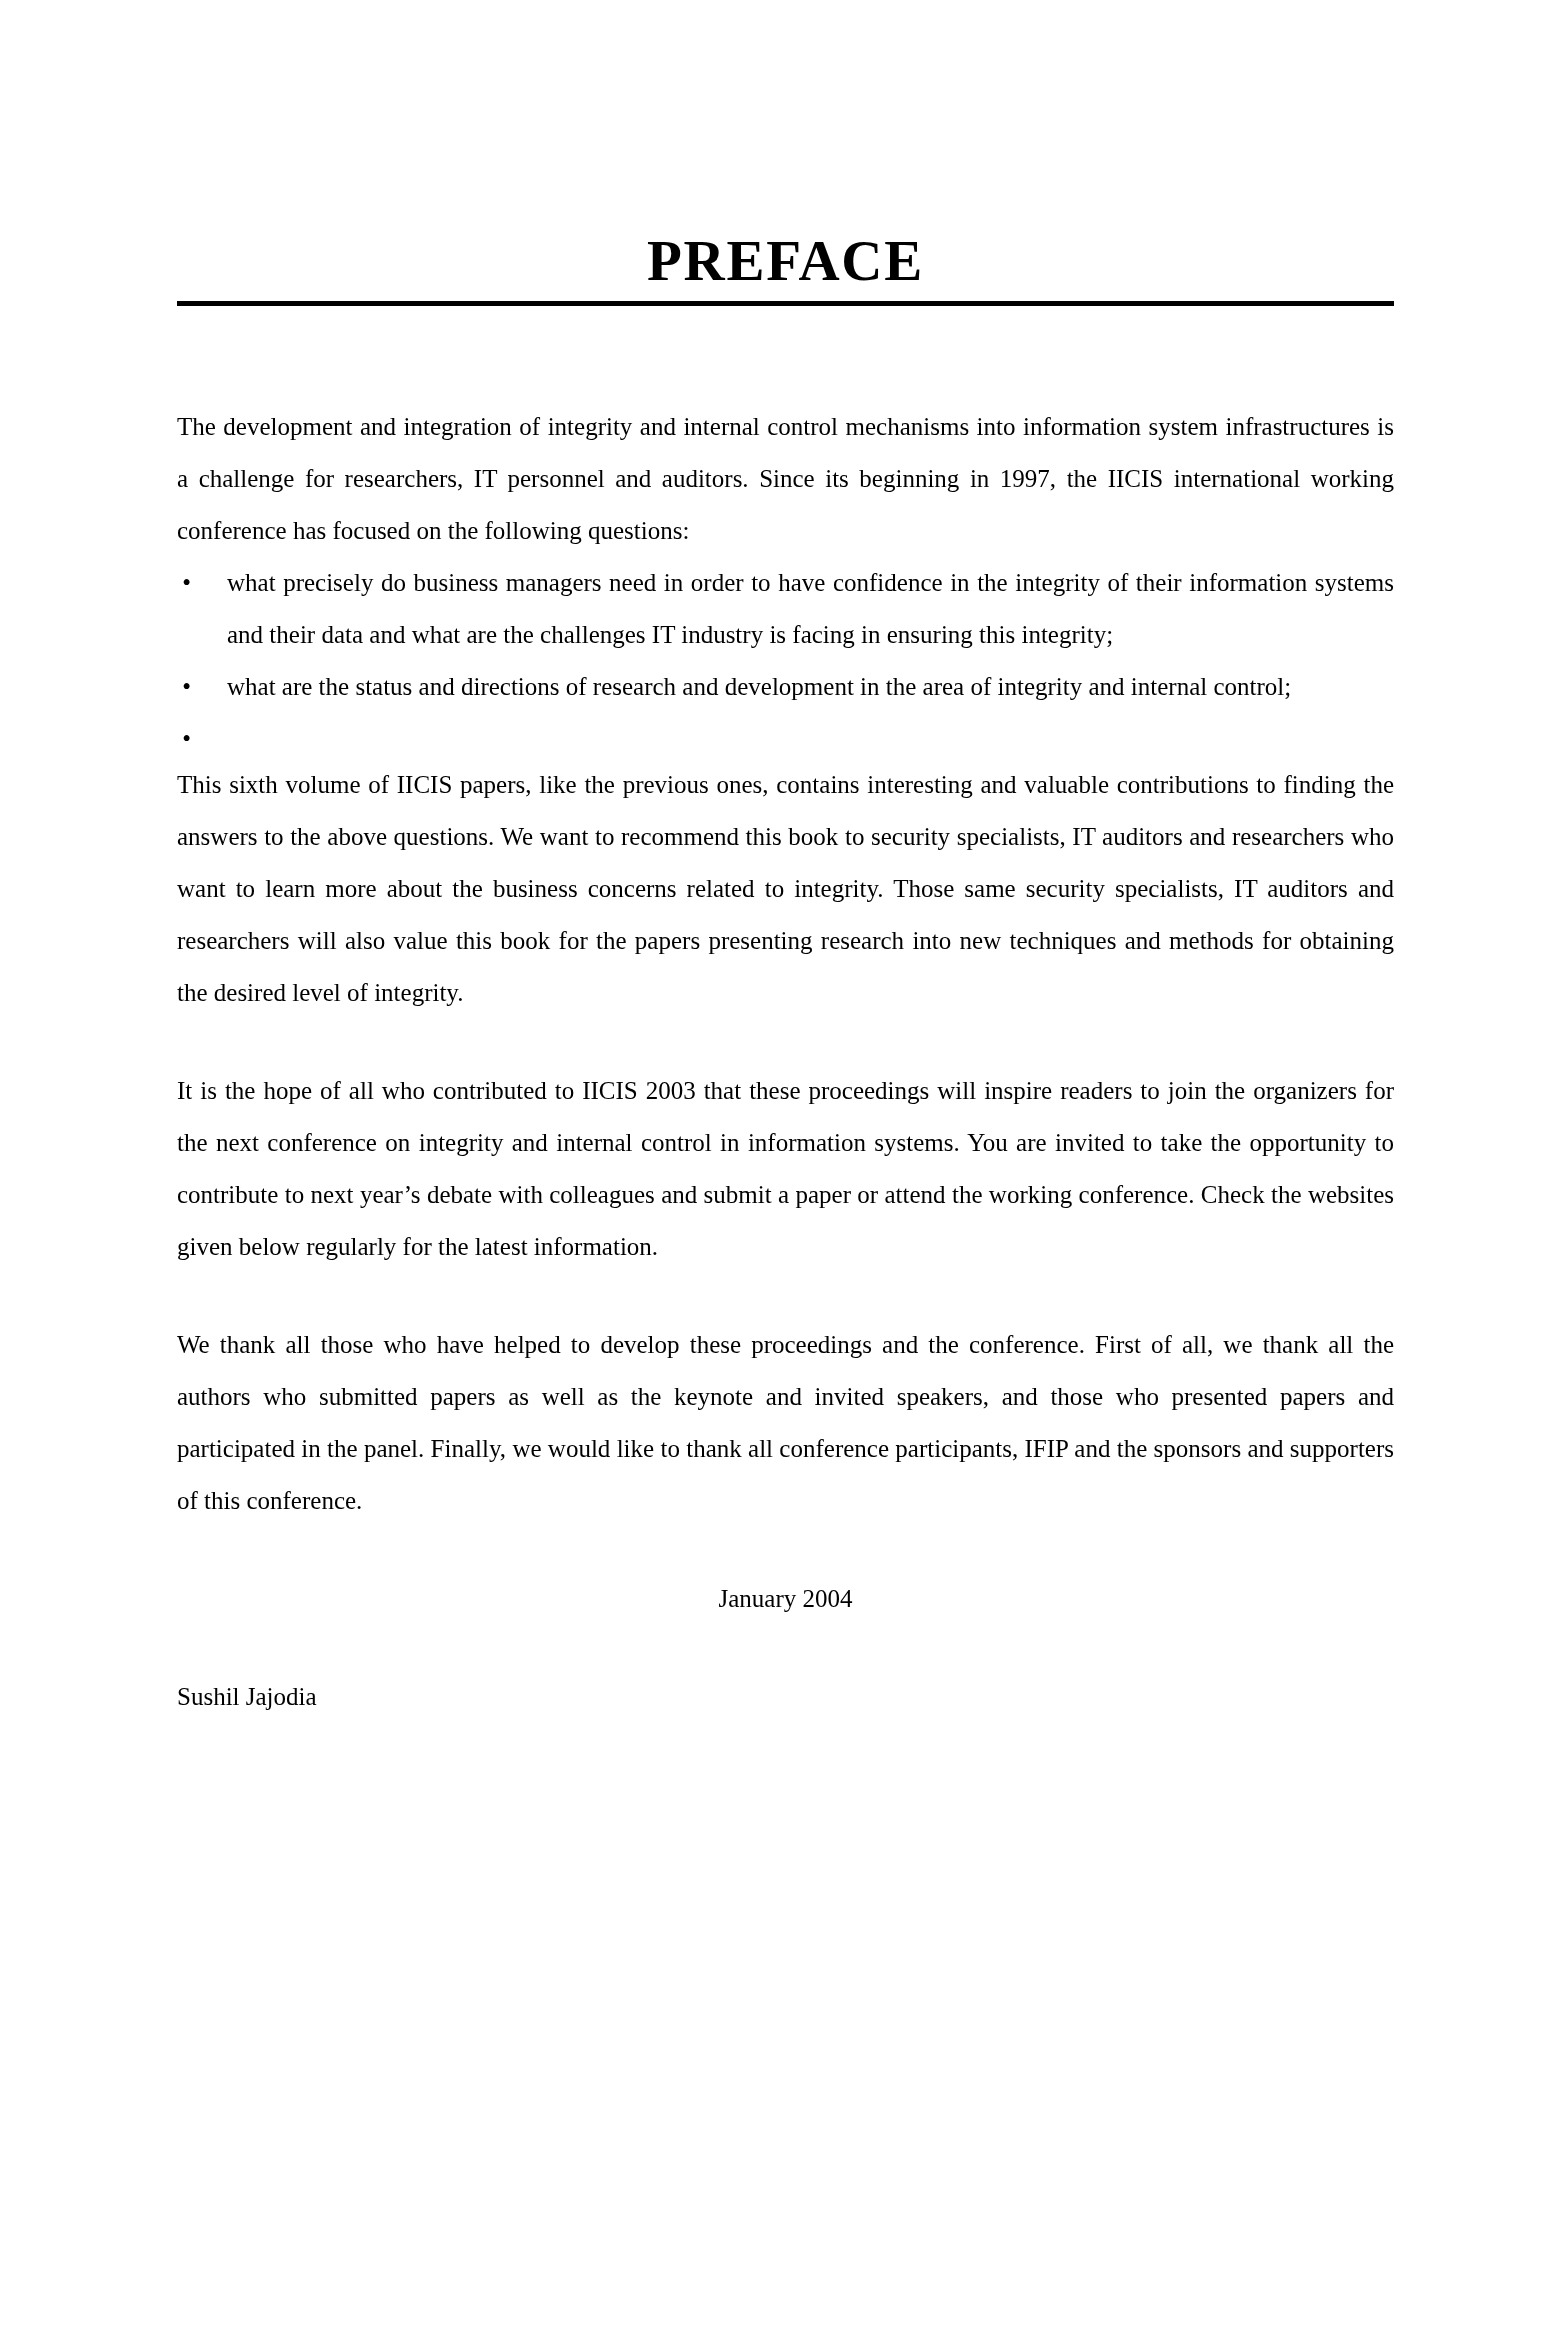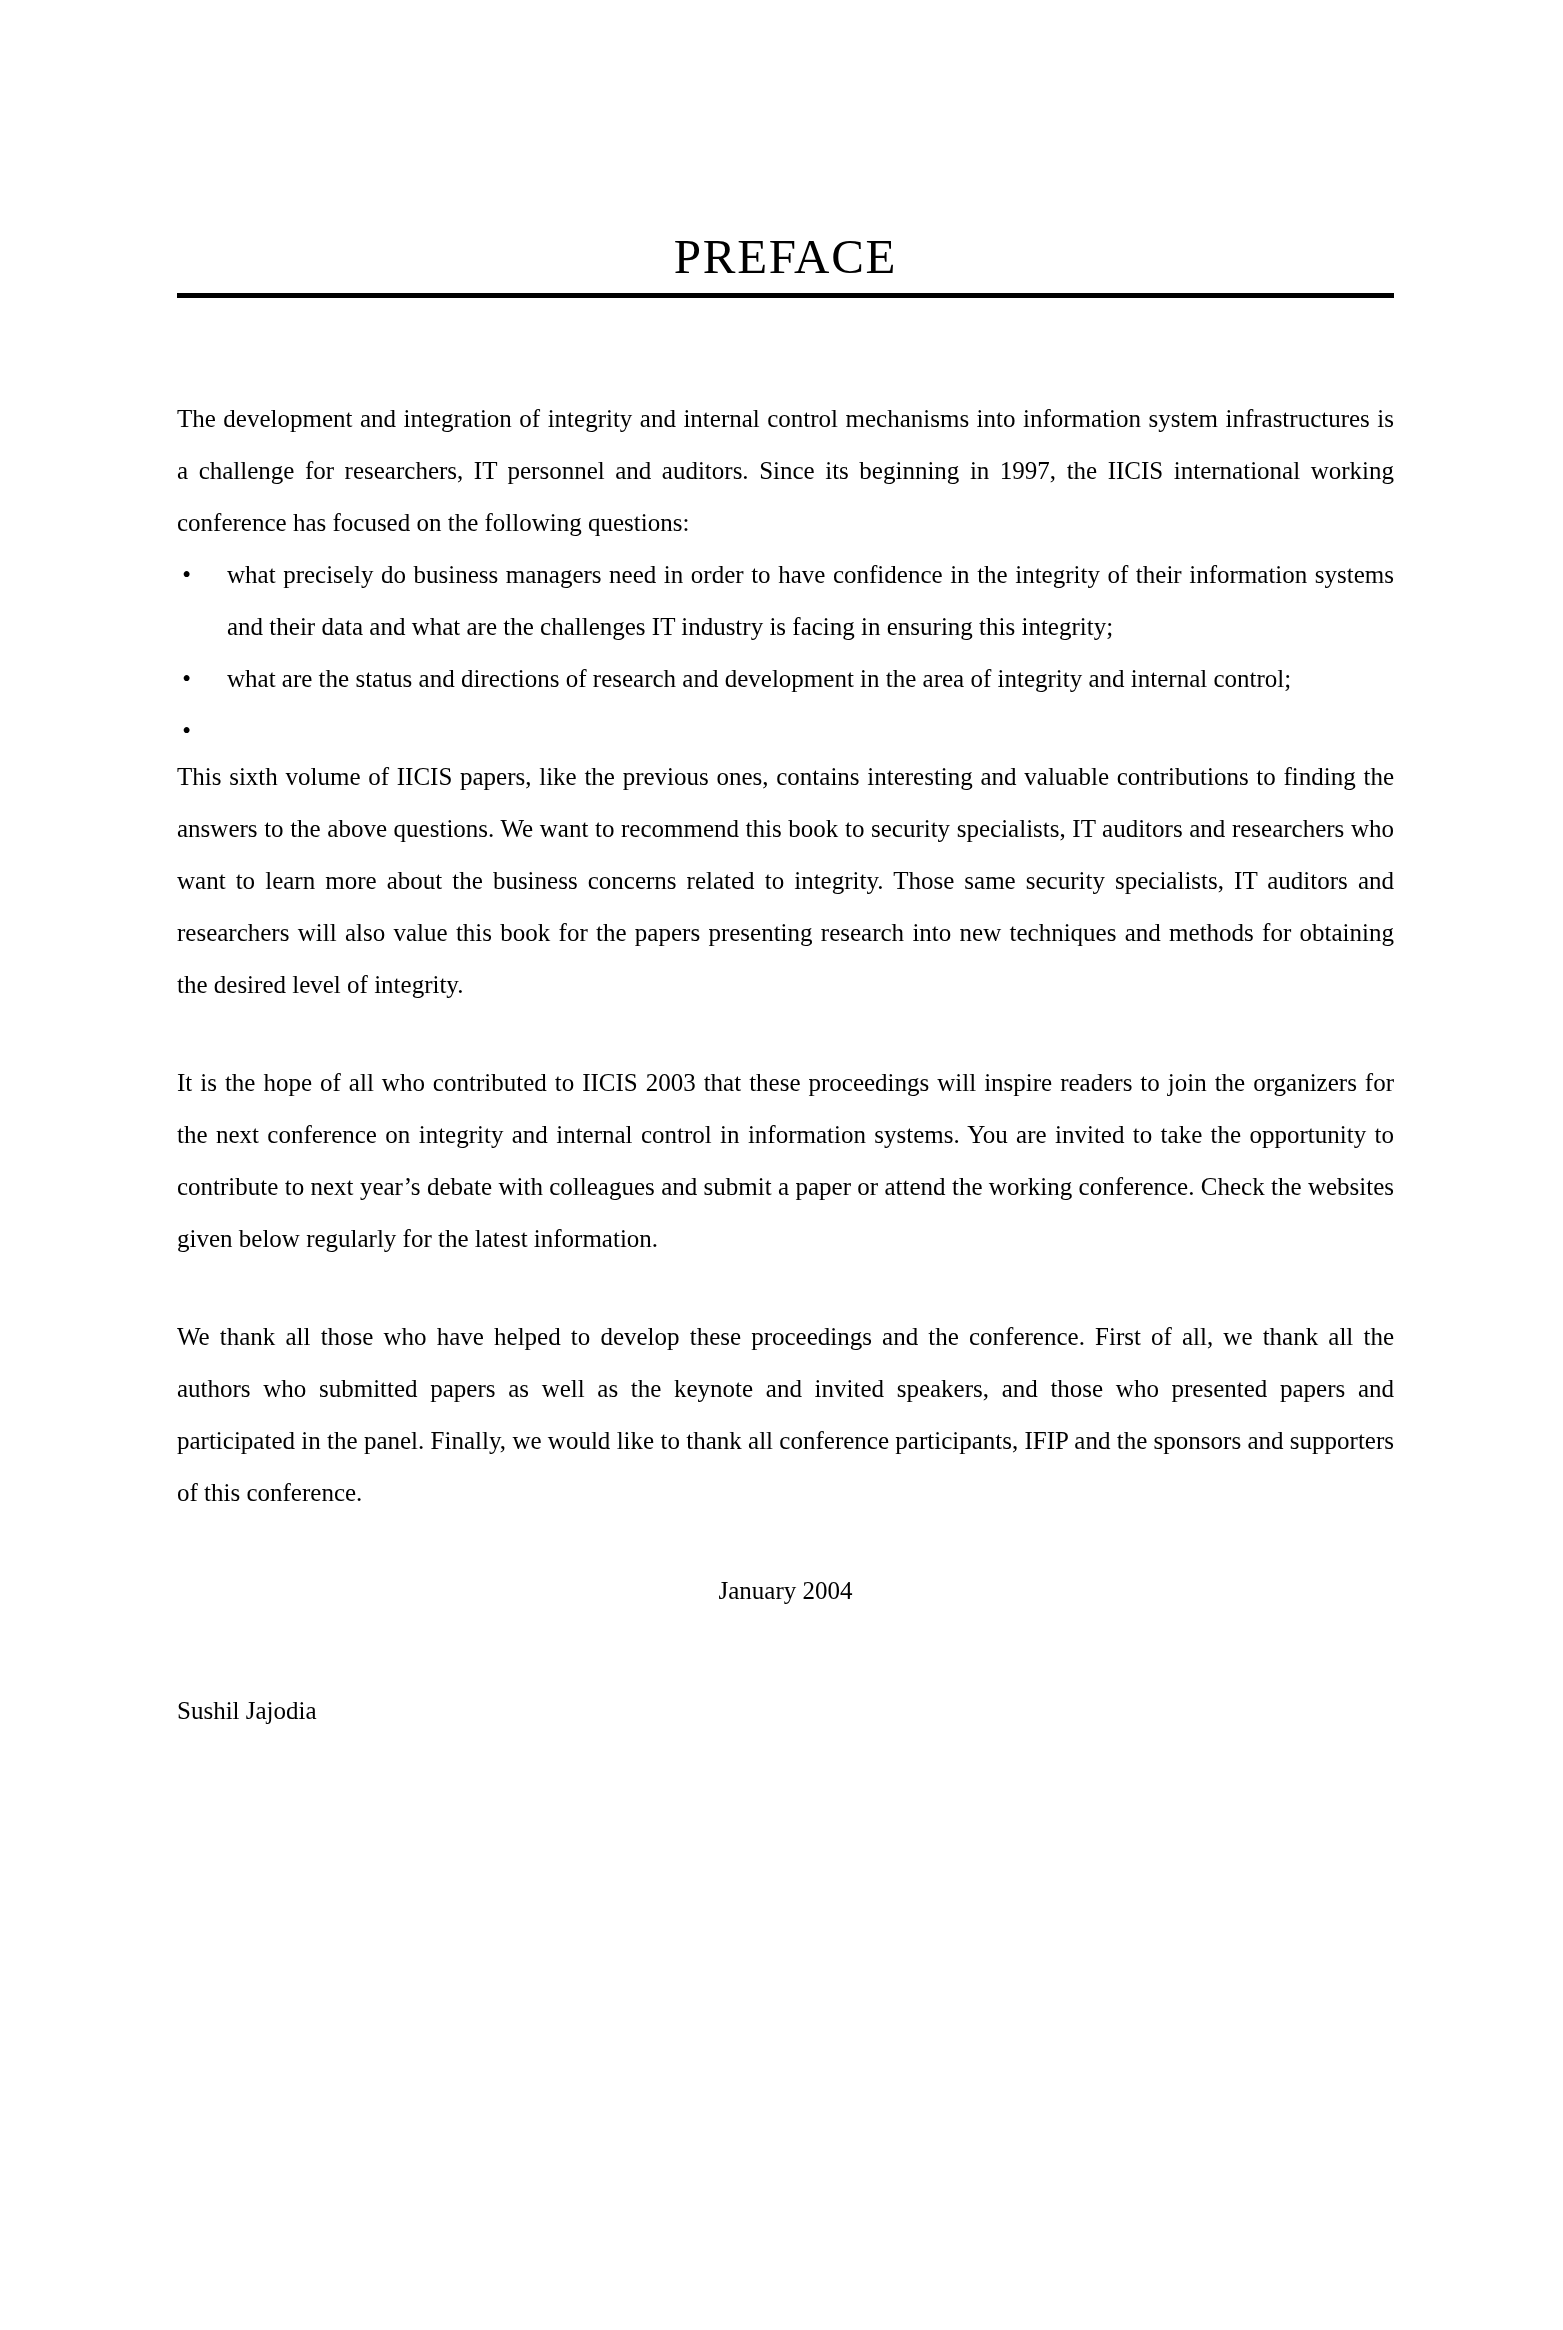--- a/index.html
+++ b/index.html
@@ -22,22 +22,22 @@
     height: 2330px;
     background: #ffffff;
   }
   .title-block {
     margin: 0 170px 0 177px;
     padding-top: 232px;
   }
   .title {
     margin: 0;
     text-align: center;
-    font-size: 49px;
-    font-weight: normal;
+    font-size: 57px;
+    font-weight: bold;
     letter-spacing: 1.7px;
     line-height: 1.0;
   }
   .title-rule {
     border-bottom: 5.2px solid #000000;
     margin-top: 12px;
     height: 0;
   }
   .body-text {
     margin: 95px 170px 0 177px;
@@ -64,21 +64,21 @@
   }
   .bullet-marker {
     position: absolute;
     left: 5.2px;
     top: 0;
   }
   .date-line {
     text-align: center;
   }
   .signature-block {
-    margin-top: 68px;
+    margin-top: 46px;
   }
   .signature-line {
     text-align: left;
   }
 </style>
 </head>
 <body>
 
 <div class="page">
 

